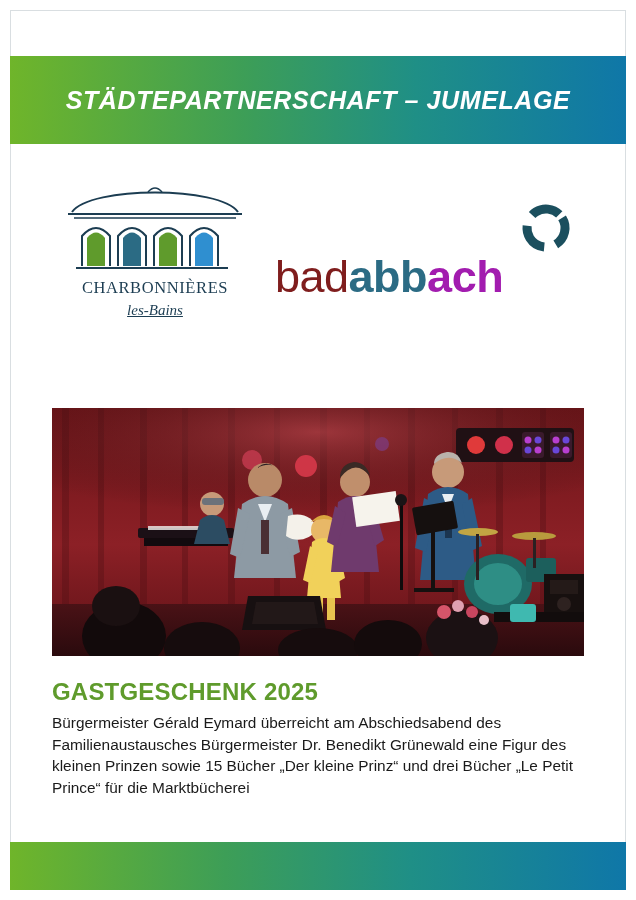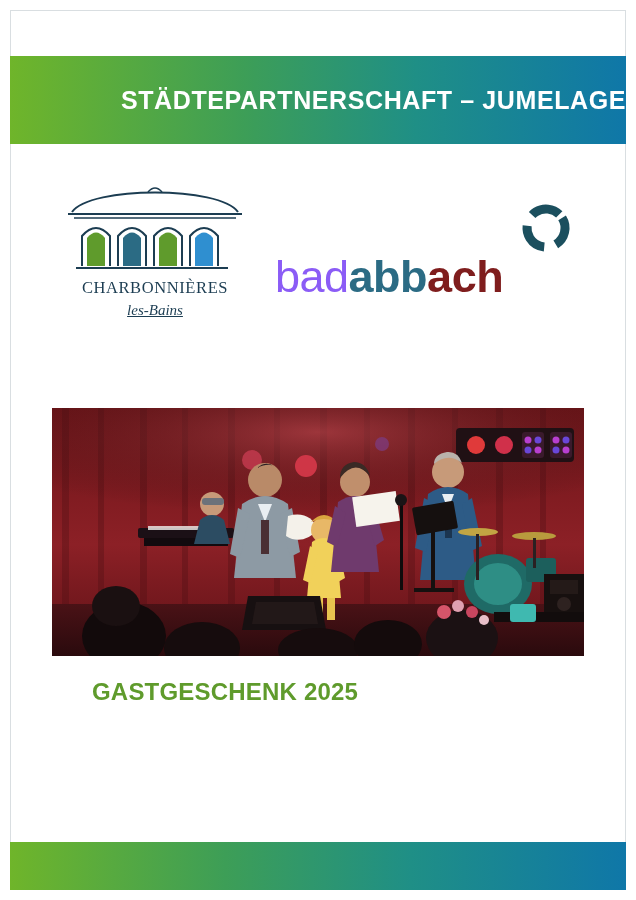--- a/index.html
+++ b/index.html
@@ -38,21 +38,22 @@
   
   .banner {
     position: absolute;
     left: 10px;
     top: 56px;
     width: 616px;
     height: 88px;
     background: linear-gradient(90deg, #6fb52a 0%, #3d9e57 38%, #1f8f86 66%, #0f77a8 100%);
     display: flex;
     align-items: center;
-    justify-content: flex-end;
+    justify-content: center;
+    font-style: italic;
   }
   .banner-title {
     color: #ffffff;
     font-size: 25px;
     font-weight: bold;
     letter-spacing: 0.6px;
     text-align: center;
     white-space: nowrap;
   }
 
@@ -115,23 +116,23 @@
   }
   .abbach-word {
     position: absolute;
     left: 10px;
     top: 58px;
     font-size: 45px;
     line-height: 45px;
     letter-spacing: -0.5px;
     white-space: nowrap;
   }
-  .abbach-bad { color: #8b5cf6; font-weight: normal; }
+  .abbach-bad { color: #7f1d1d; font-weight: normal; }
   .abbach-abb { color: #2b6b84; font-weight: bold; margin-top: 36px; }
-  .abbach-ach { color: #7f1d1d; font-weight: bold; }
+  .abbach-ach { color: #a21caf; font-weight: bold; }
   .abbach-ring {
     position: absolute;
     left: 253px;
     top: 4px;
     width: 56px;
     height: 56px;
   }
 
   
   .photo {
@@ -144,21 +145,20 @@
     background: #3a0d14;
   }
   .photo svg { display: block; }
 
   
   .caption {
     position: absolute;
     left: 52px;
     top: 678px;
     width: 536px;
-    margin-left: 40px;
   }
   .caption-title {
     color: #5f9b2c;
     font-size: 24px;
     font-weight: bold;
     letter-spacing: 0.2px;
     margin: 0 0 6px 0;
   }
   .caption-body {
     color: #1a1a1a;
@@ -381,17 +381,18 @@
       </g>
 
       <rect x="458" y="196" width="26" height="18" rx="3" fill="#3fb9b0"></rect>
 
       <rect x="0" y="0" width="532" height="248" fill="none"></rect>
     </svg>
   </div>
 
   <div class="caption">
     <h2 class="caption-title">GASTGESCHENK 2025</h2>
+    <p class="caption-body">Bürgermeister Gérald Eymard überreicht am Abschiedsabend des Familienaustausches Bürgermeister Dr. Benedikt Grünewald eine Figur des kleinen Prinzen sowie 15 Bücher „Der kleine Prinz“ und drei Bücher „Le Petit Prince“ für die Marktbücherei</p>
   </div>
 
   <div class="footer-bar"></div>
 
 </div>
 
 </body></html>

